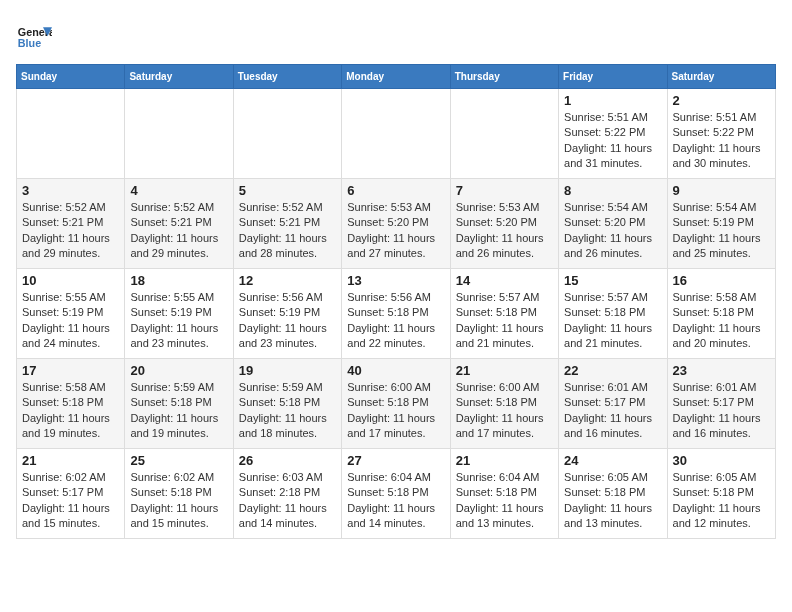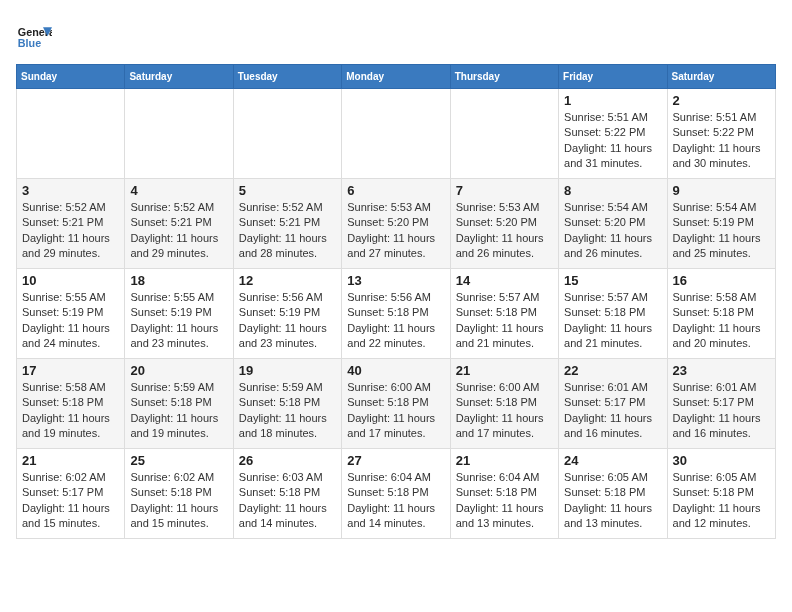--- a/index.html
+++ b/index.html
@@ -300,21 +300,21 @@
         <td>
           <span class="day-num">25</span>
           <div class="day-info" style="white-space: pre-line;">Sunrise: 6:02 AM
 Sunset: 5:18 PM
 Daylight: 11 hours
 and 15 minutes.</div>
         </td>
         <td>
           <span class="day-num">26</span>
           <div class="day-info" style="white-space: pre-line;">Sunrise: 6:03 AM
-Sunset: 5:18 PM
+Sunset: 2:18 PM
 Daylight: 11 hours
 and 14 minutes.</div>
         </td>
         <td>
           <span class="day-num">27</span>
           <div class="day-info" style="white-space: pre-line;">Sunrise: 6:04 AM
 Sunset: 5:18 PM
 Daylight: 11 hours
 and 14 minutes.</div>
         </td>

